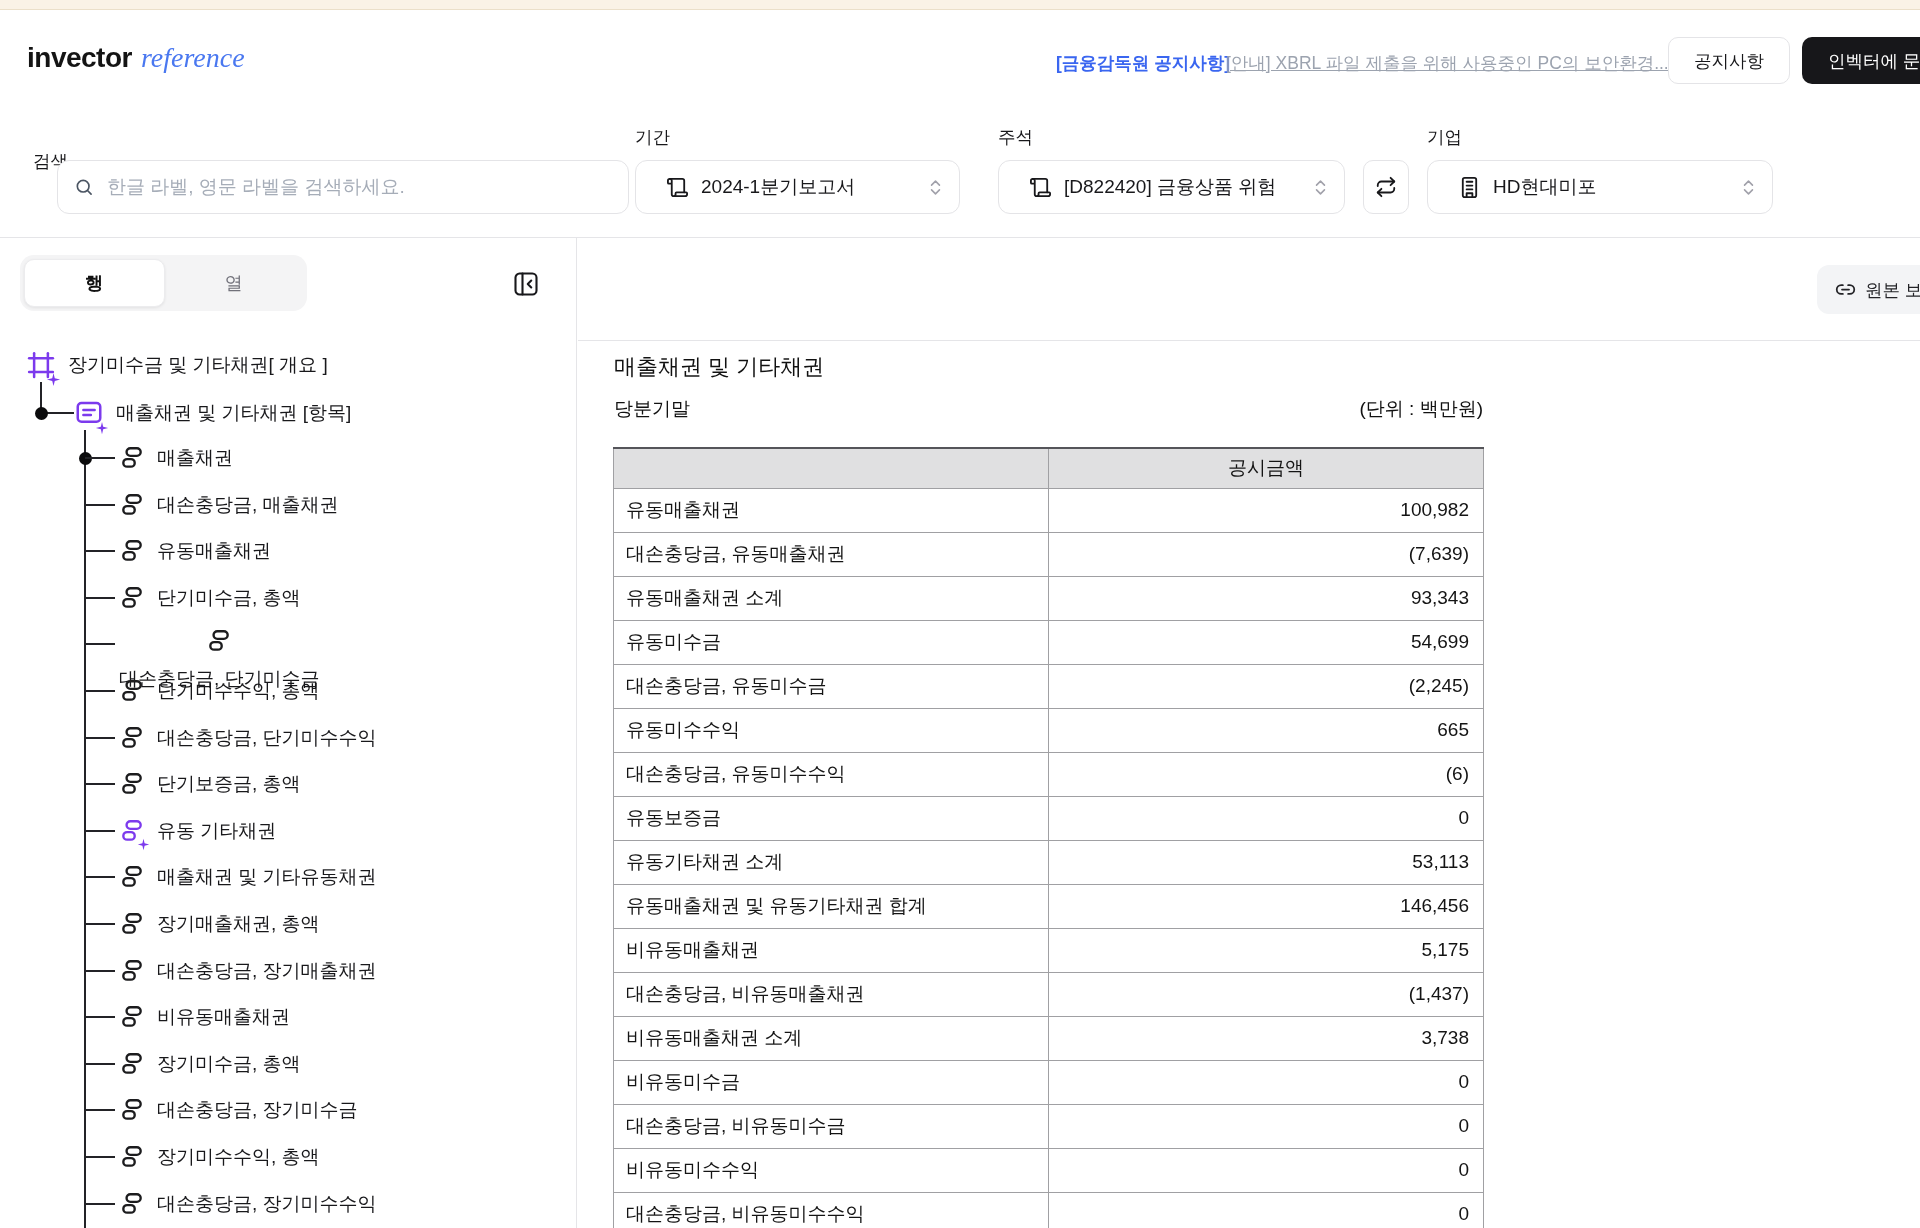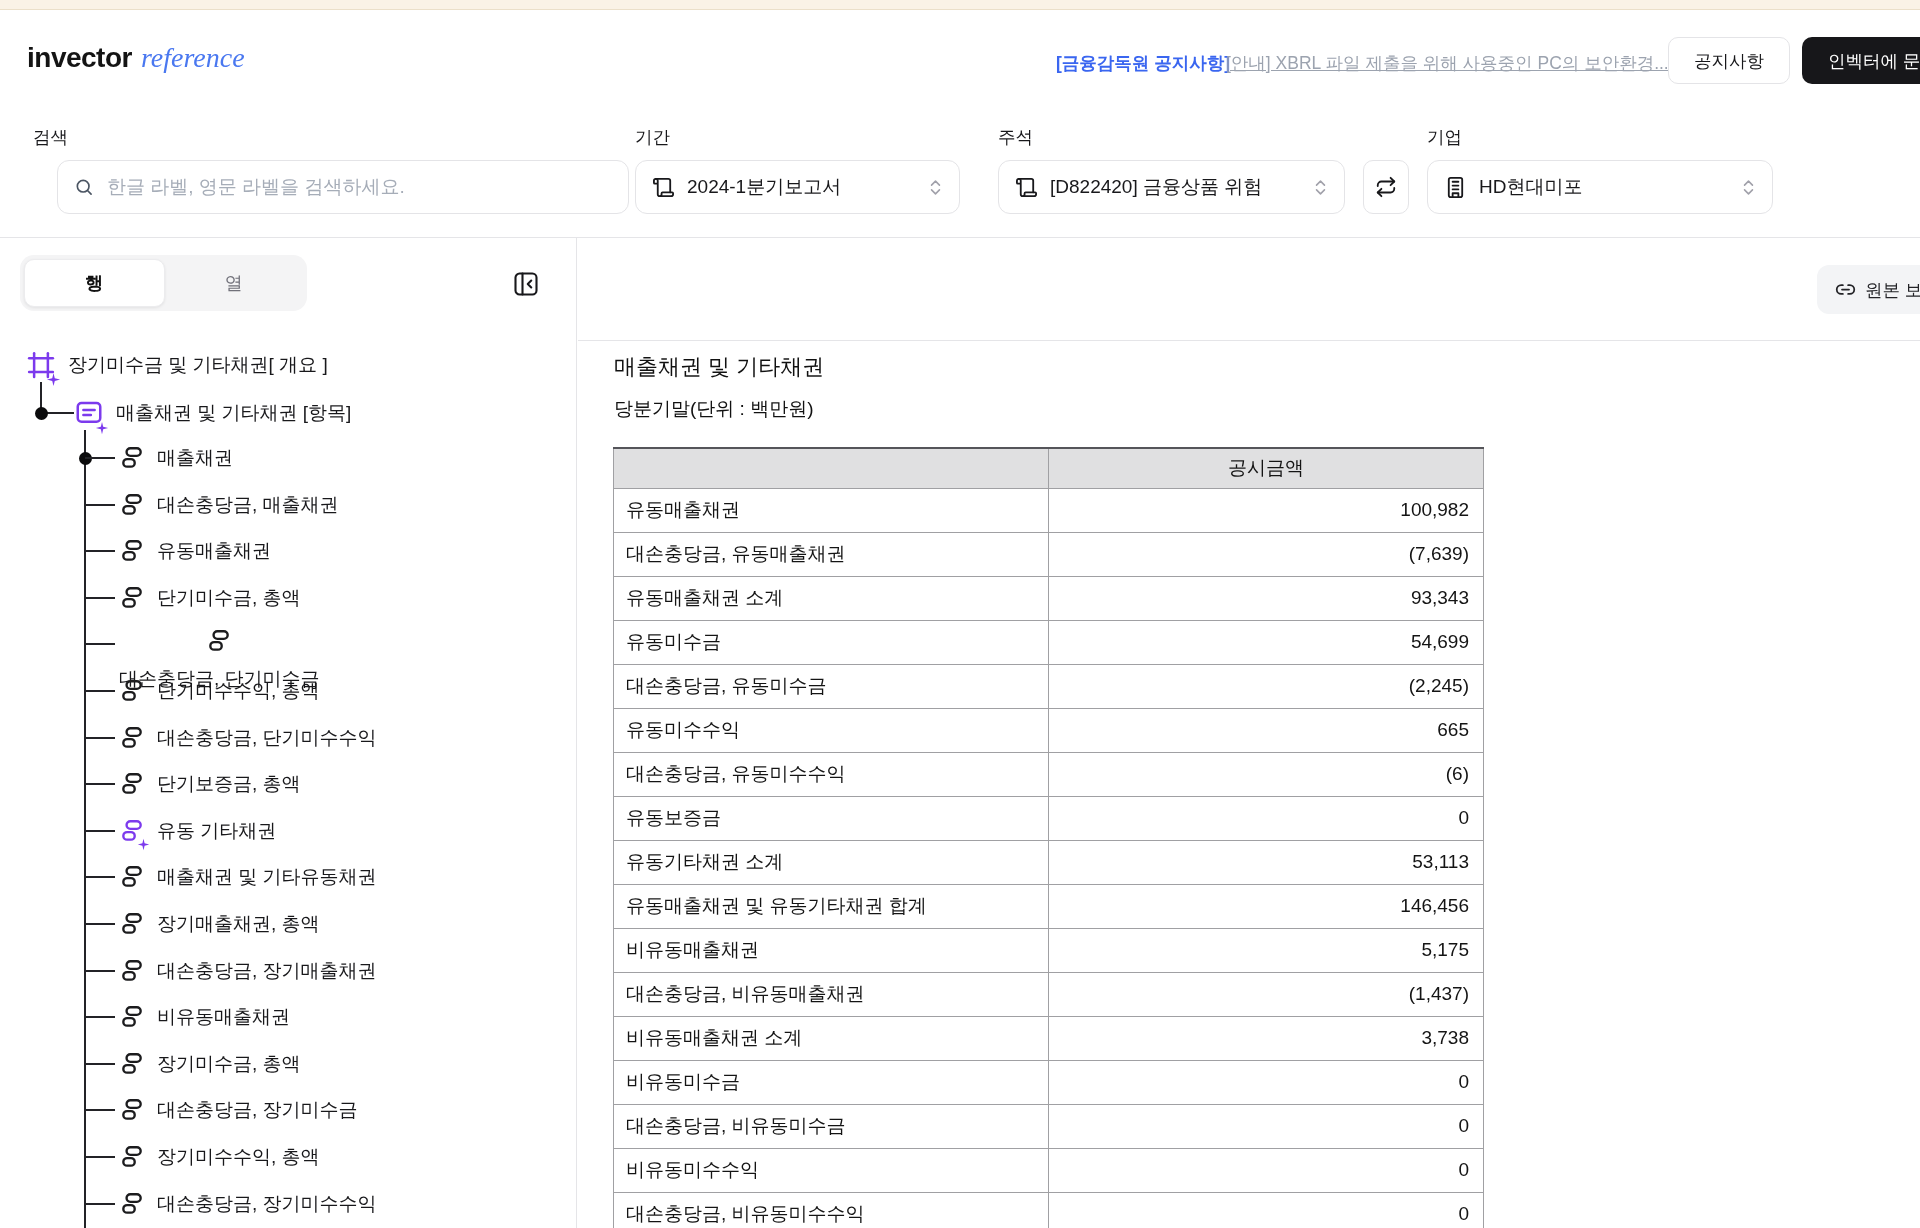--- a/index.html
+++ b/index.html
@@ -15,26 +15,26 @@
   .logo{position:absolute;left:27px;top:42px;font-size:28px;white-space:nowrap;}
   .logo-main{font-weight:bold;color:#141414;letter-spacing:-0.5px;}
   .logo-sub{font-family:"Liberation Serif", serif;font-style:italic;color:#4A78F0;margin-left:9px;}
   .fss-link{position:absolute;left:1056px;top:51px;font-size:17.5px;font-weight:bold;color:#3A66F0;text-decoration:none;white-space:nowrap;cursor:pointer;}
   .info-link{position:absolute;left:1226px;top:51px;font-size:17.5px;color:#9CA3AF;text-decoration:underline;white-space:nowrap;cursor:pointer;}
   .btn-outline{position:absolute;left:1668px;top:37px;width:122px;height:47px;background:#fff;border:1px solid #E4E4E7;border-radius:10px;font-size:17.5px;color:#18181B;font-family:inherit;cursor:pointer;}
   .btn-dark{position:absolute;left:1802px;top:37px;width:178px;height:47px;background:#17171A;border:none;border-radius:10px;font-size:17.5px;color:#fff;font-family:inherit;text-align:left;padding:0 0 0 26px;cursor:pointer;white-space:nowrap;}
 
   
   .field-label{position:absolute;top:125px;font-size:17.5px;color:#18181B;}
-  #lbl-search{left:33px;} #lbl-period{left:635px;} #lbl-footnote{left:998px;} #lbl-company{left:1427px;}
+  #lbl-search{left:33px;margin-top:24px;} #lbl-period{left:635px;} #lbl-footnote{left:998px;} #lbl-company{left:1427px;}
   .inputbox,.selectbox{position:absolute;top:160px;height:54px;box-sizing:border-box;background:#fff;border:1px solid #E4E4E7;border-radius:12px;display:flex;align-items:center;}
   #search-box{left:33px;width:572px;padding:0 16px;gap:11px;margin-left:24px;}
   #search-box input{border:none;outline:none;flex:1;font-size:19px;color:#18181B;font-family:inherit;background:transparent;}
   #search-box input::placeholder{color:#A6ADB8;}
-  .selectbox{padding:0 14px 0 16px;gap:12px;cursor:pointer;}
+  .selectbox{padding:0 14px 0 30px;gap:12px;cursor:pointer;}
   #period-select{left:635px;width:325px;}
   #footnote-select{left:998px;width:347px;}
   #company-select{left:1427px;width:346px;}
   .selectbox .val{font-size:19px;color:#18181B;white-space:nowrap;overflow:hidden;flex:1;}
   .selectbox .chev{margin-left:auto;display:flex;}
   #swap-button{position:absolute;left:1363px;top:160px;width:46px;height:54px;box-sizing:border-box;background:#fff;border:1px solid #E4E4E7;border-radius:10px;display:flex;align-items:center;justify-content:center;cursor:pointer;}
 
   .divider-h{position:absolute;left:0;top:237px;width:1920px;height:0;border-top:1px solid #E5E5E8;}
 
   
@@ -51,21 +51,21 @@
   .icon-wrap{position:relative;display:flex;flex:0 0 auto;}
   .spark{position:absolute;right:-5px;bottom:-7px;}
   .conn{position:absolute;background:#232327;}
   .dot{position:absolute;width:13px;height:13px;border-radius:50%;background:#0B0B0C;}
 
   
   #main{position:absolute;left:578px;top:238px;width:1342px;height:990px;overflow:hidden;}
   #source-button{position:absolute;left:1239px;top:27px;width:200px;height:49px;background:#F3F4F6;border:none;border-radius:12px;display:flex;align-items:center;gap:9px;padding:0 18px;font-size:17.5px;color:#232327;font-family:inherit;cursor:pointer;white-space:nowrap;}
   .main-divider{position:absolute;left:0;top:102px;width:1342px;height:0;border-top:1px solid #E5E5E8;}
   #main-title{position:absolute;left:36px;top:114px;font-size:22px;font-weight:500;color:#111;}
-  #meta-row{position:absolute;left:36px;top:158px;width:869px;display:flex;justify-content:flex-start;font-size:19px;color:#111;}
+  #meta-row{position:absolute;left:36px;top:158px;width:869px;display:flex;justify-content:space-between;font-size:19px;color:#111;}
   #data-table{position:absolute;left:35px;top:209px;width:870px;border-collapse:collapse;table-layout:fixed;}
   #data-table th,#data-table td{border:1px solid #A0A0A3;font-size:19px;color:#141414;box-sizing:border-box;}
   #data-table thead th{background:#E0E0E1;height:40px;font-weight:normal;border-top:2px solid #55555A;text-align:center;}
   #data-table td{height:44px;padding:0 12px;}
   #data-table td.val{text-align:right;padding-right:14px;}
 </style>
 </head>
 <body>
 
 <div class="topstrip"></div>

